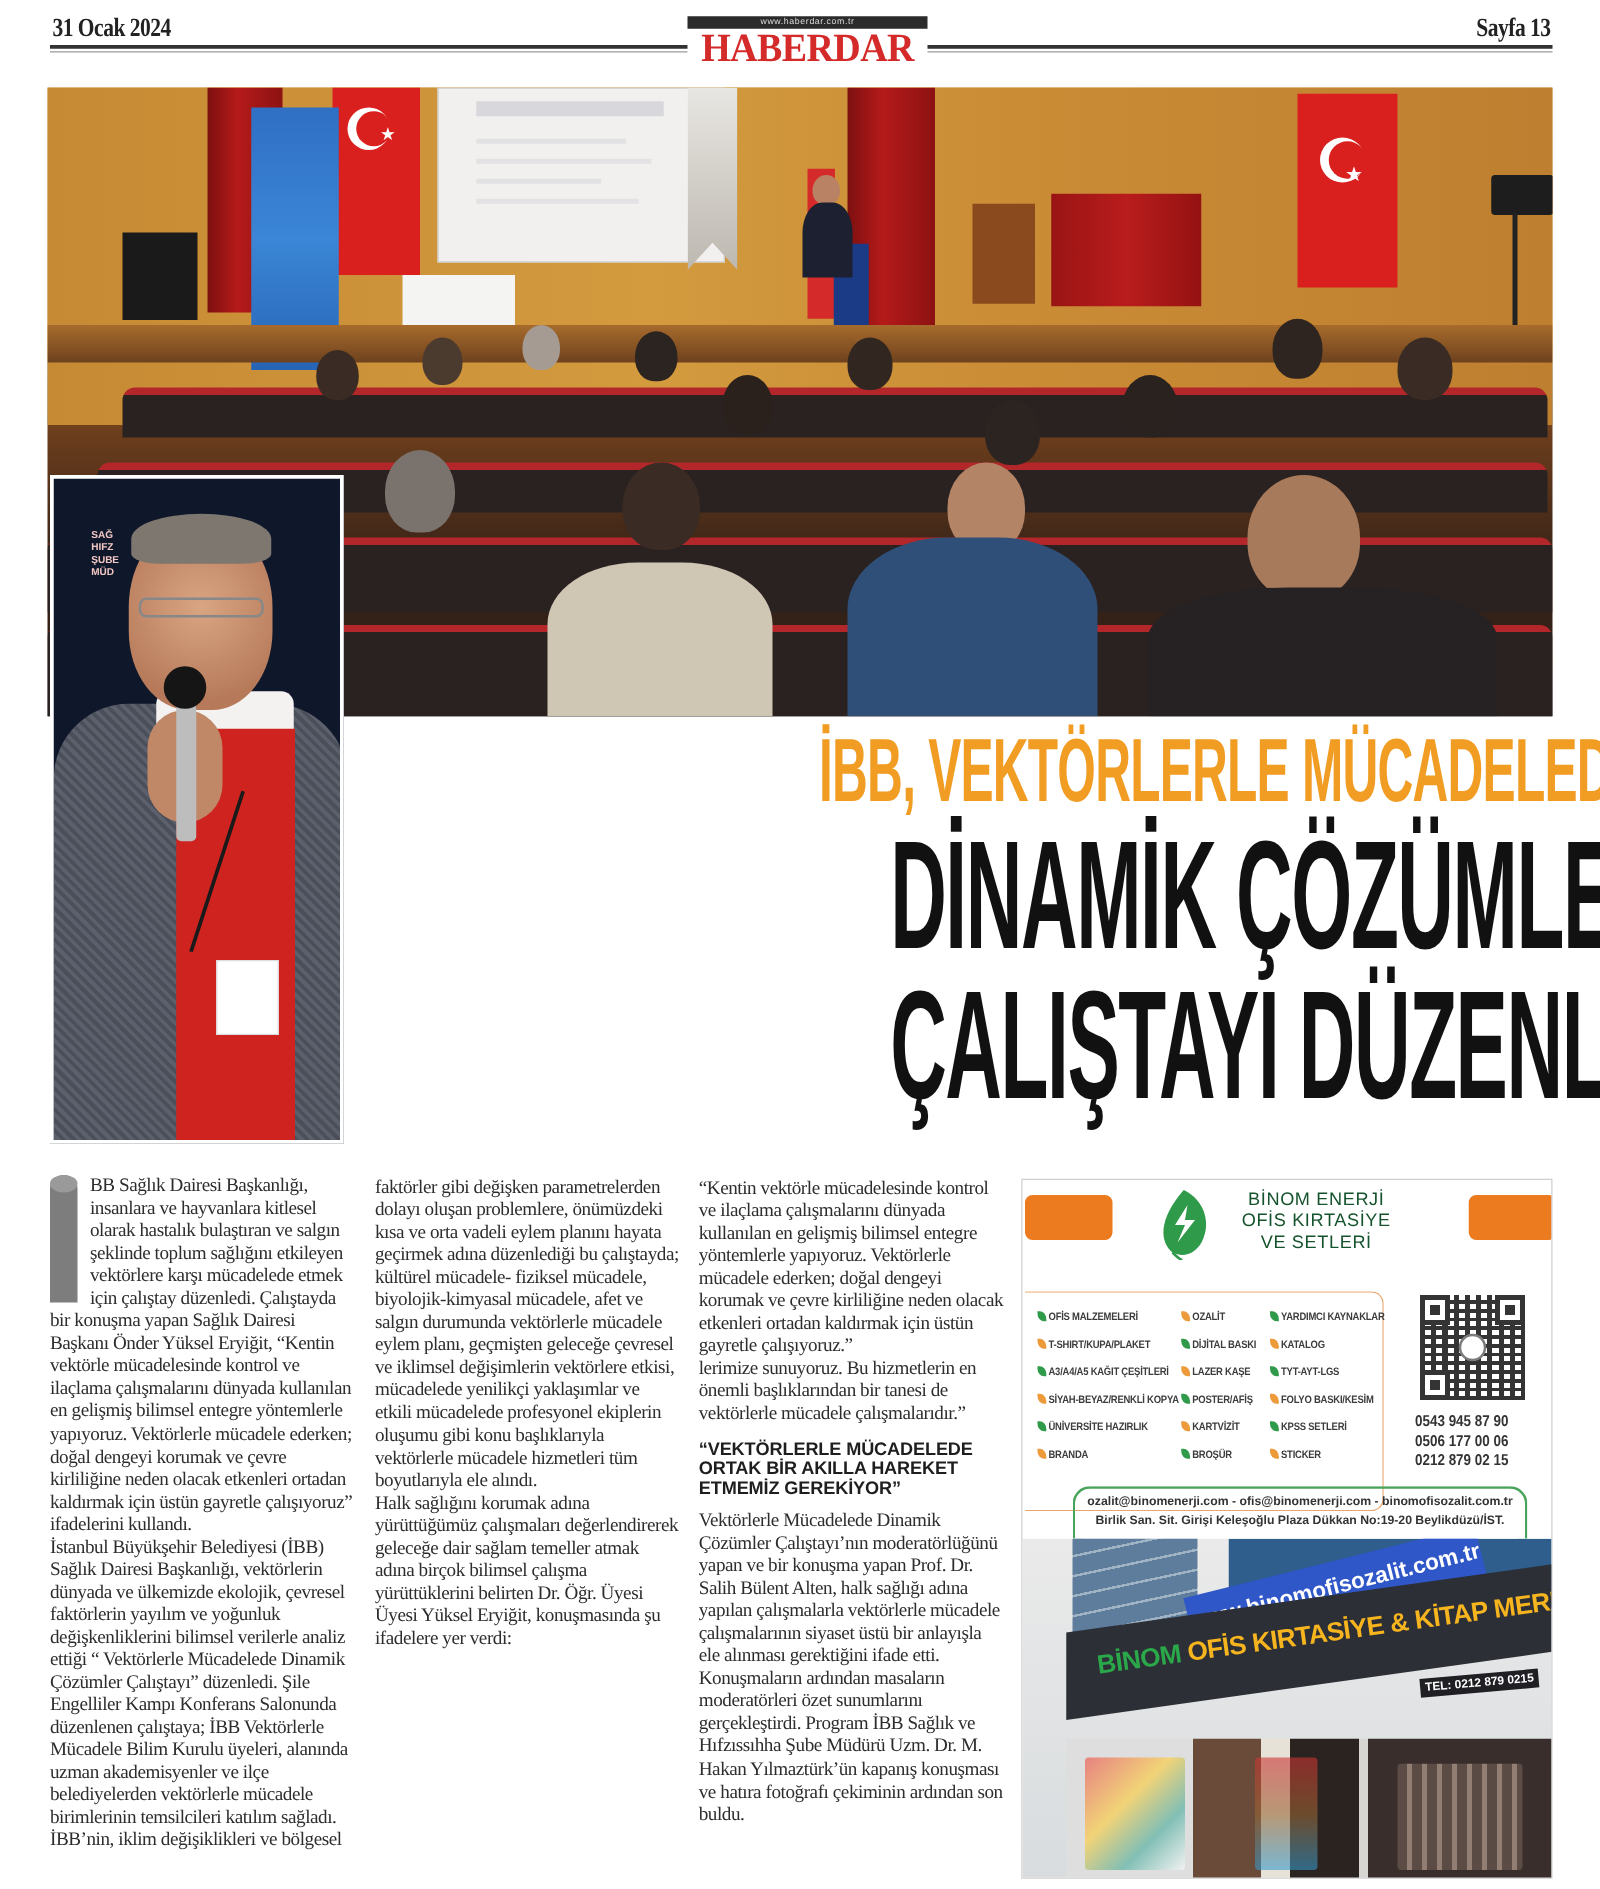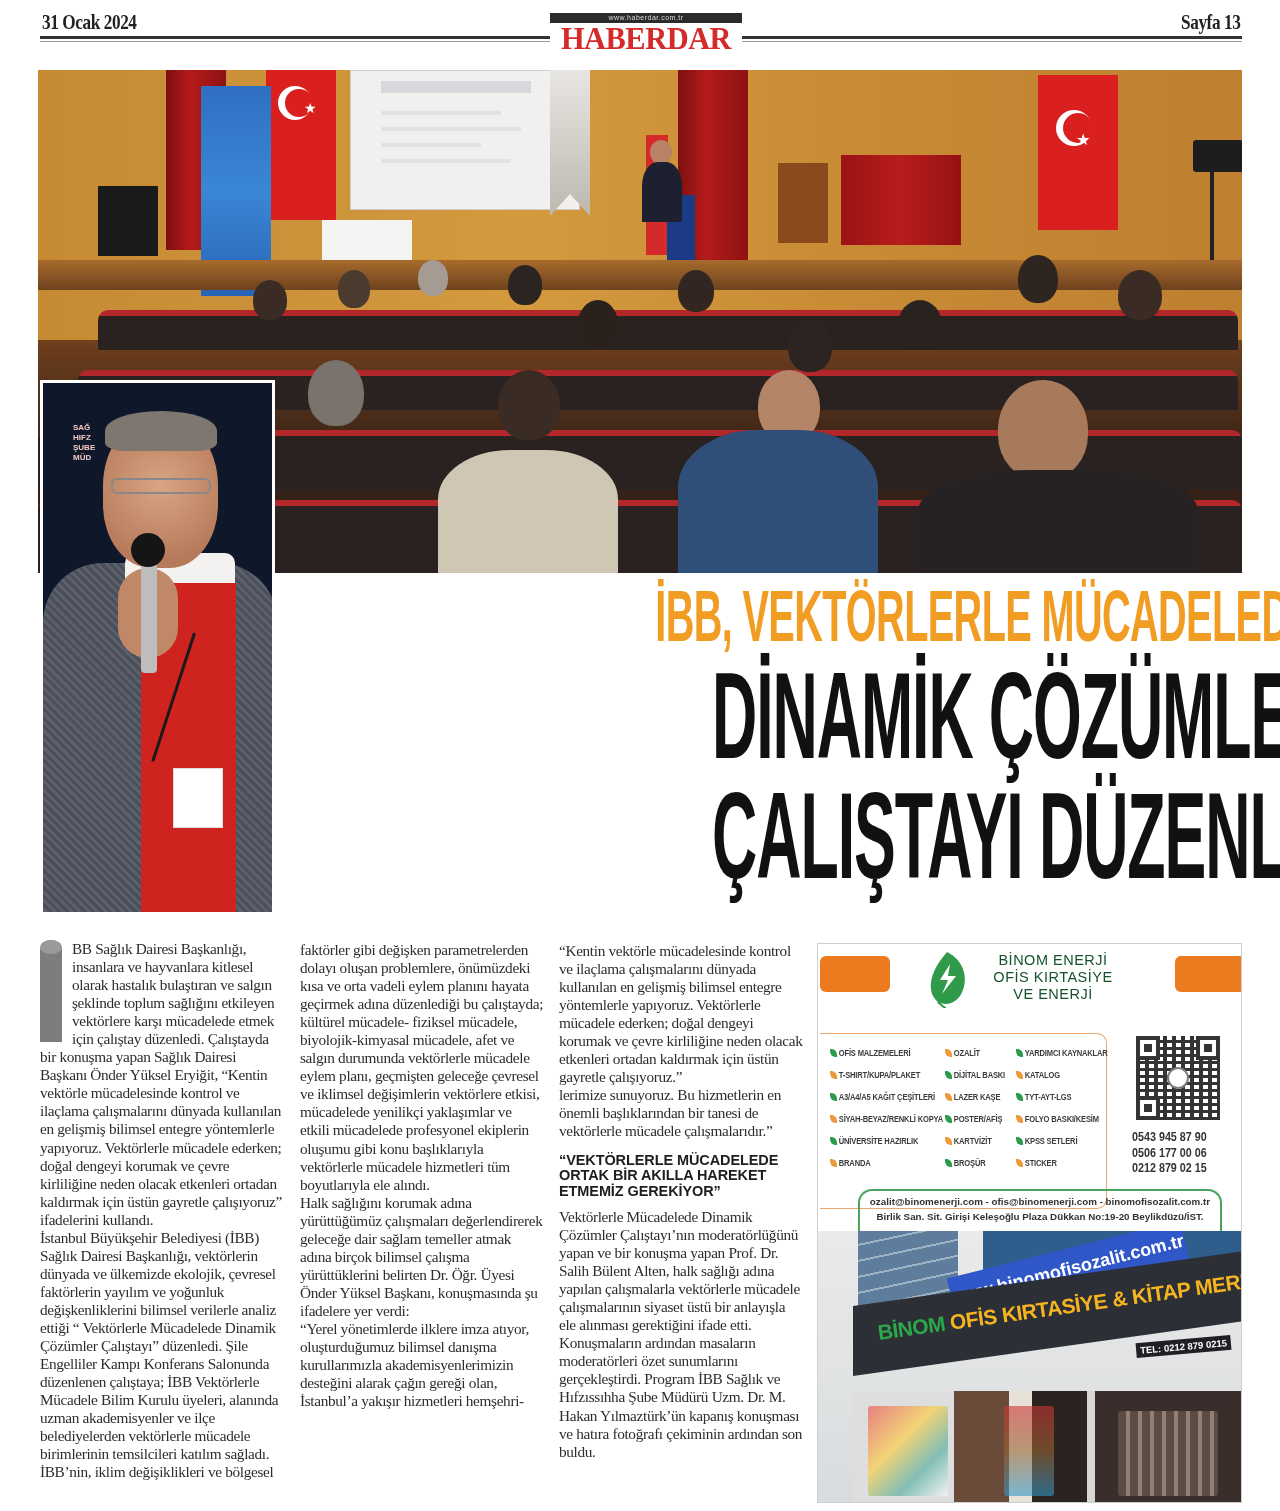--- a/index.html
+++ b/index.html
@@ -204,43 +204,42 @@
 </h1>
 
 <div class="col col-1">
   <div class="dropcap"></div>
   <p>BB Sağlık Dairesi Başkanlığı, insanlara ve hayvanlara kitlesel olarak hastalık bulaştıran ve salgın şeklinde toplum sağlığını etkileyen vektörlere karşı mücadelede etmek için çalıştay düzenledi. Çalıştayda bir konuşma yapan Sağlık Dairesi Başkanı Önder Yüksel Eryiğit, “Kentin vektörle mücadelesinde kontrol ve ilaçlama çalışmalarını dünyada kullanılan en gelişmiş bilimsel entegre yöntemlerle yapıyoruz. Vektörlerle mücadele ederken; doğal dengeyi korumak ve çevre kirliliğine neden olacak etkenleri ortadan kaldırmak için üstün gayretle çalışıyoruz” ifadelerini kullandı.</p>
   <p>İstanbul Büyükşehir Belediyesi (İBB) Sağlık Dairesi Başkanlığı, vektörlerin dünyada ve ülkemizde ekolojik, çevresel faktörlerin yayılım ve yoğunluk değişkenliklerini bilimsel verilerle analiz ettiği “ Vektörlerle Mücadelede Dinamik Çözümler Çalıştayı” düzenledi. Şile Engelliler Kampı Konferans Salonunda düzenlenen çalıştaya;  İBB Vektörlerle Mücadele Bilim Kurulu üyeleri, alanında uzman akademisyenler ve ilçe belediyelerden vektörlerle mücadele birimlerinin temsilcileri katılım sağladı. İBB’nin,  iklim değişiklikleri ve bölgesel</p>
 </div>
 
 <div class="col col-2">
   <p>faktörler gibi değişken parametrelerden dolayı oluşan problemlere, önümüzdeki kısa ve orta vadeli eylem planını hayata geçirmek adına düzenlediği bu çalıştayda; kültürel mücadele- fiziksel mücadele, biyolojik-kimyasal mücadele, afet ve salgın durumunda vektörlerle mücadele eylem planı, geçmişten geleceğe çevresel ve iklimsel değişimlerin vektörlere etkisi, mücadelede yenilikçi yaklaşımlar ve etkili mücadelede profesyonel ekiplerin oluşumu gibi konu başlıklarıyla vektörlerle mücadele hizmetleri tüm boyutlarıyla ele alındı.</p>
-  <p>Halk sağlığını korumak adına yürüttüğümüz çalışmaları değerlendirerek geleceğe dair sağlam temeller atmak adına birçok bilimsel çalışma yürüttüklerini belirten Dr. Öğr. Üyesi Önder Yüksel Başkanı, konuşmasında şu ifadelere yer verdi:</p>
-  <p>“Yerel yönetimlerde ilklere imza atıyor, oluşturduğumuz bilimsel danışma kurullarımızla akademisyenlerimizin desteğini alarak çağın gereği olan, İstanbul’a yakışır hizmetleri hemşehri-</p>
+  <p>Halk sağlığını korumak adına yürüttüğümüz çalışmaları değerlendirerek geleceğe dair sağlam temeller atmak adına birçok bilimsel çalışma yürüttüklerini belirten Dr. Öğr. Üyesi Üyesi Yüksel Eryiğit, konuşmasında şu ifadelere yer verdi:</p>
 </div>
 
 <div class="col col-3">
   <p>“Kentin vektörle mücadelesinde kontrol ve ilaçlama çalışmalarını dünyada kullanılan en gelişmiş bilimsel entegre yöntemlerle yapıyoruz. Vektörlerle mücadele ederken; doğal dengeyi korumak ve çevre kirliliğine neden olacak etkenleri ortadan kaldırmak için üstün gayretle çalışıyoruz.”</p>
   <p>lerimize sunuyoruz. Bu hizmetlerin en önemli başlıklarından bir tanesi de vektörlerle mücadele çalışmalarıdır.”</p>
   <div class="subhead">“VEKTÖRLERLE MÜCADELEDE ORTAK BİR AKILLA HAREKET ETMEMİZ GEREKİYOR”</div>
   <p>Vektörlerle Mücadelede Dinamik Çözümler Çalıştayı’nın moderatörlüğünü yapan ve bir konuşma yapan Prof. Dr. Salih Bülent Alten,  halk sağlığı adına yapılan çalışmalarla  vektörlerle mücadele çalışmalarının siyaset üstü bir anlayışla ele alınması gerektiğini ifade etti. Konuşmaların ardından masaların moderatörleri özet sunumlarını gerçekleştirdi. Program İBB Sağlık ve Hıfzıssıhha Şube Müdürü Uzm. Dr. M. Hakan Yılmaztürk’ün kapanış konuşması ve hatıra fotoğrafı çekiminin ardından son buldu.</p>
 </div>
 
 <aside class="ad">
   <div class="ad-tab left"></div>
   <div class="ad-tab right"></div>
   <svg class="ad-leaf" viewBox="0 0 46 58">
     <path d="M23 2 C40 10 46 30 36 46 C30 54 22 56 14 52 C4 44 2 26 23 2 Z" fill="#2e9a4a"></path>
     <path d="M14 52 C18 56 20 58 22 58" stroke="#2e9a4a" stroke-width="2" fill="none"></path>
     <path d="M26 14 L16 30 L24 30 L18 44 L32 26 L24 26 Z" fill="#ffffff"></path>
   </svg>
   <div class="ad-title">
     <div>BİNOM ENERJİ</div>
     <div>OFİS KIRTASİYE</div>
-    <div>VE ENERJİ</div>
+    <div>VE SETLERİ</div>
   </div>
 
   <div class="ad-services">
 
     <div class="ad-svc" style="left:10px;top:14px;"><span class="leaf" style="background:#2e9a4a"></span><span>OFİS MALZEMELERİ</span></div>
     <div class="ad-svc" style="left:125px;top:14px;"><span class="leaf" style="background:#ec9a3a"></span><span>OZALİT</span></div>
     <div class="ad-svc" style="left:196px;top:14px;"><span class="leaf" style="background:#2e9a4a"></span><span>YARDIMCI KAYNAKLAR</span></div>
 
     <div class="ad-svc" style="left:10px;top:36px;"><span class="leaf" style="background:#ec9a3a"></span><span>T-SHIRT/KUPA/PLAKET</span></div>
     <div class="ad-svc" style="left:125px;top:36px;"><span class="leaf" style="background:#2e9a4a"></span><span>DİJİTAL BASKI</span></div>

